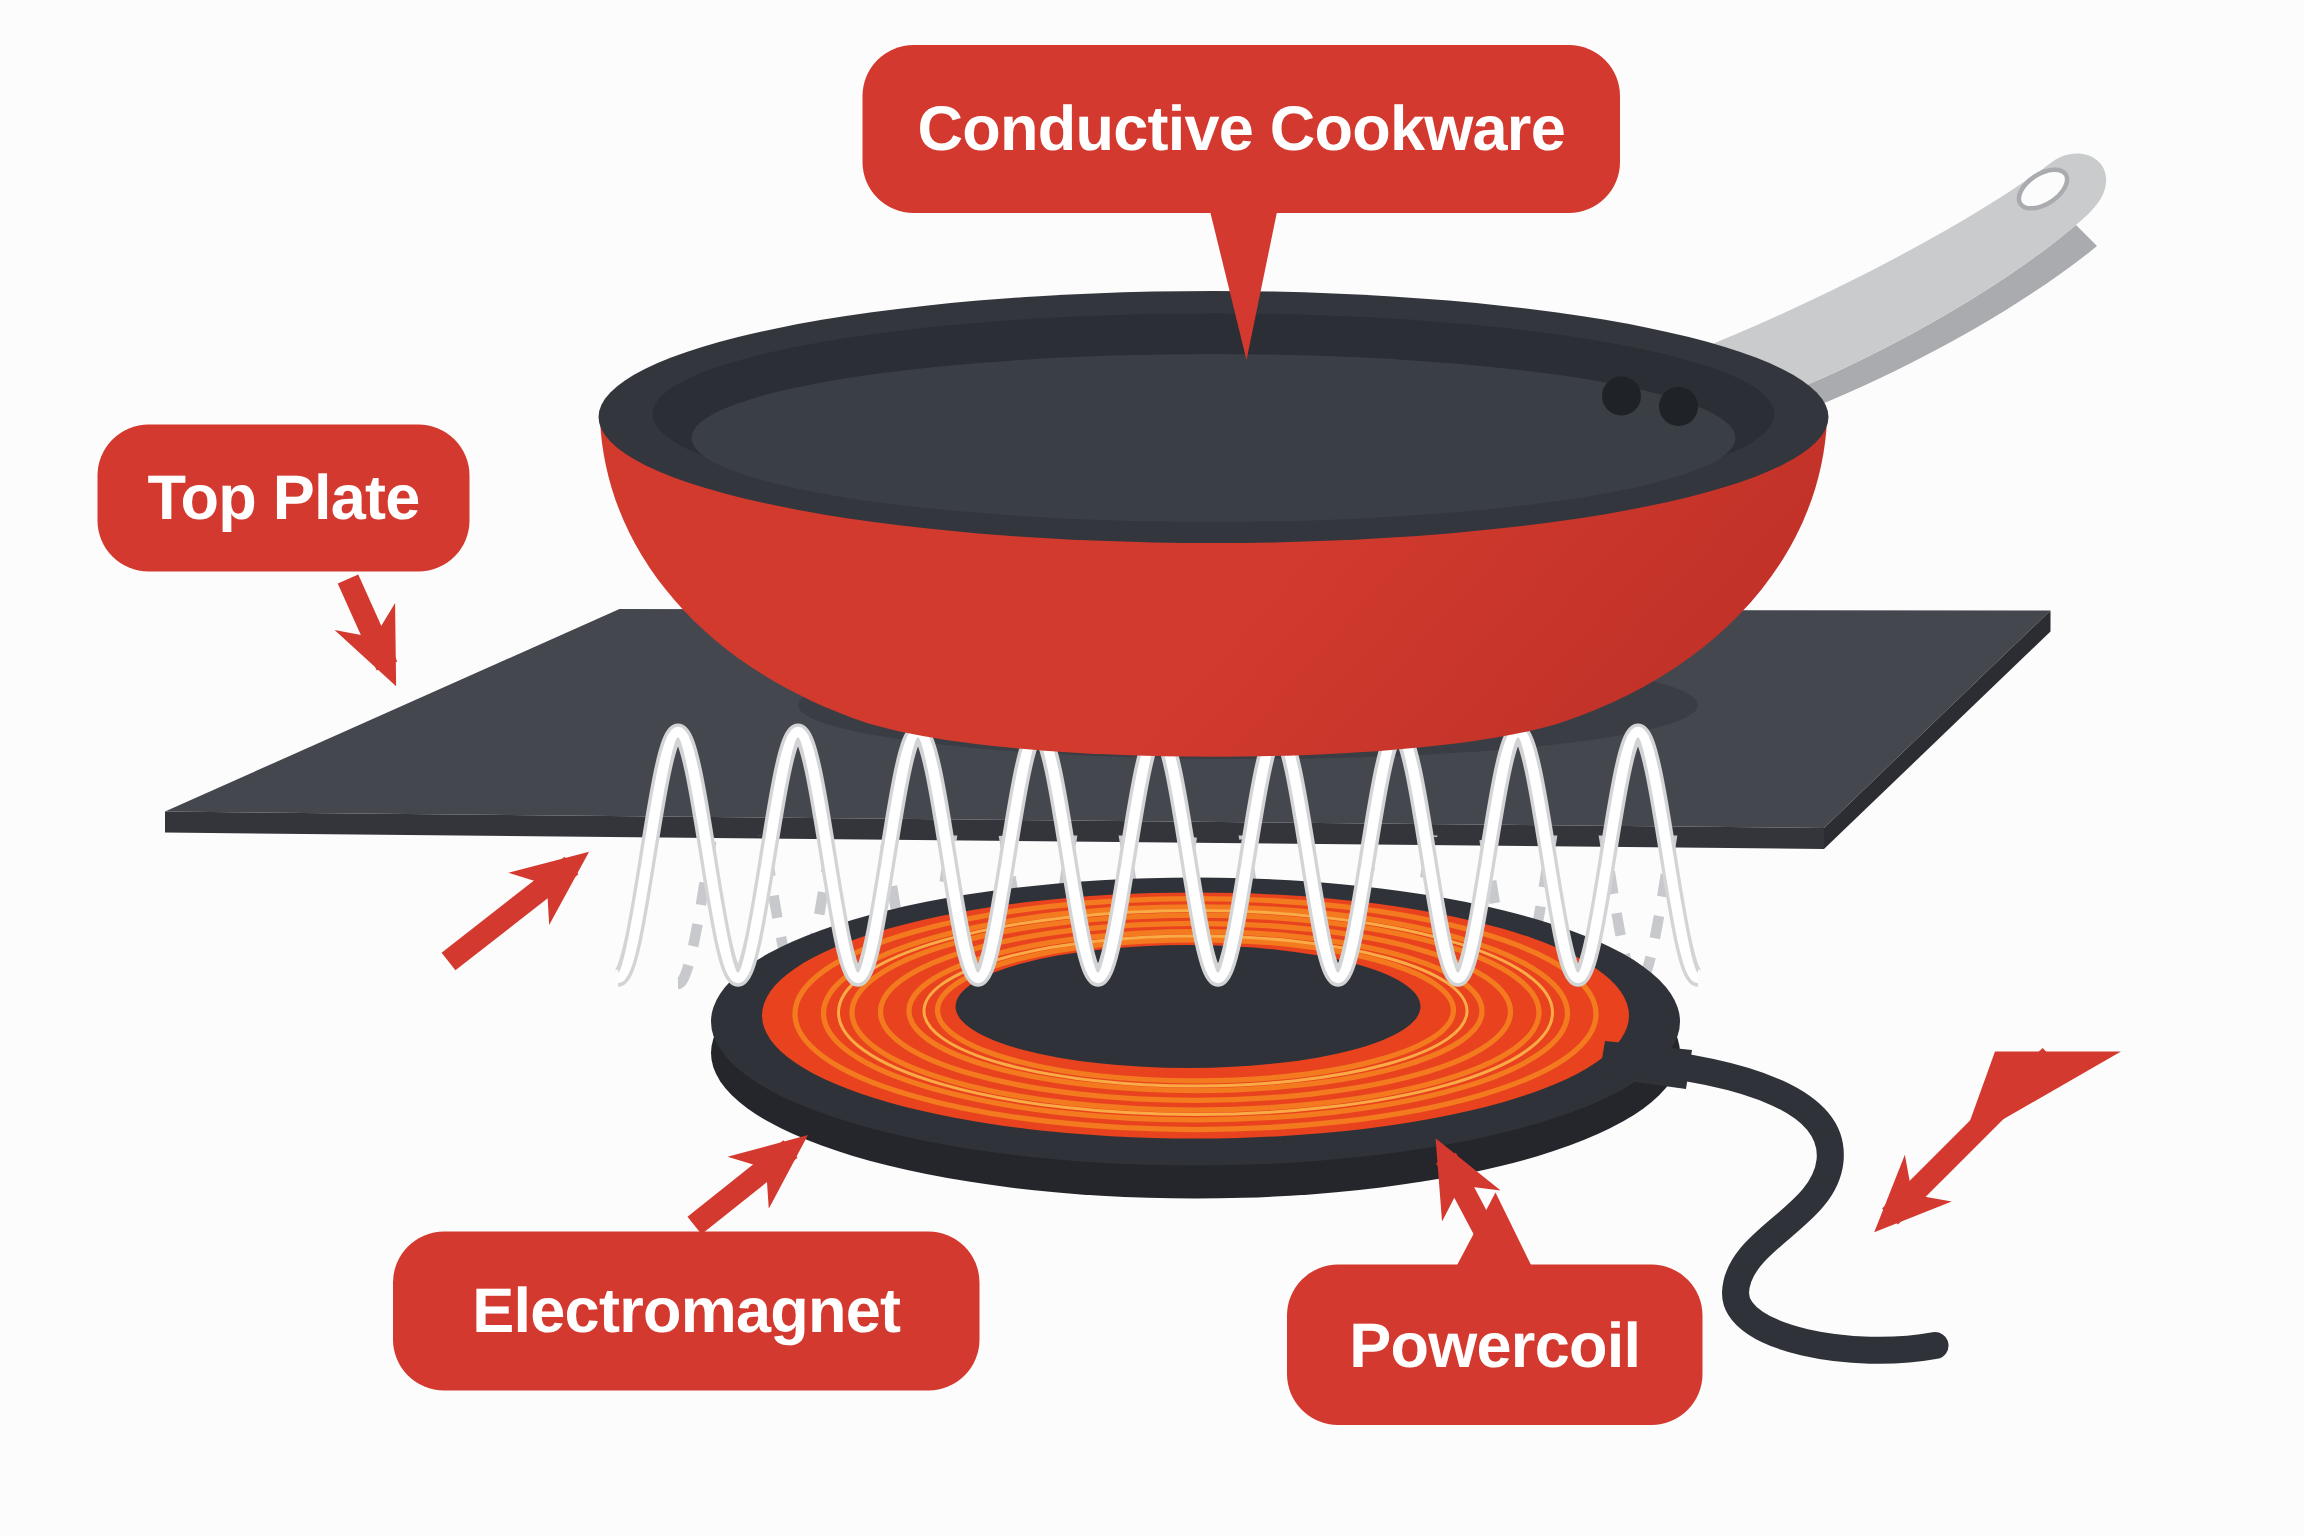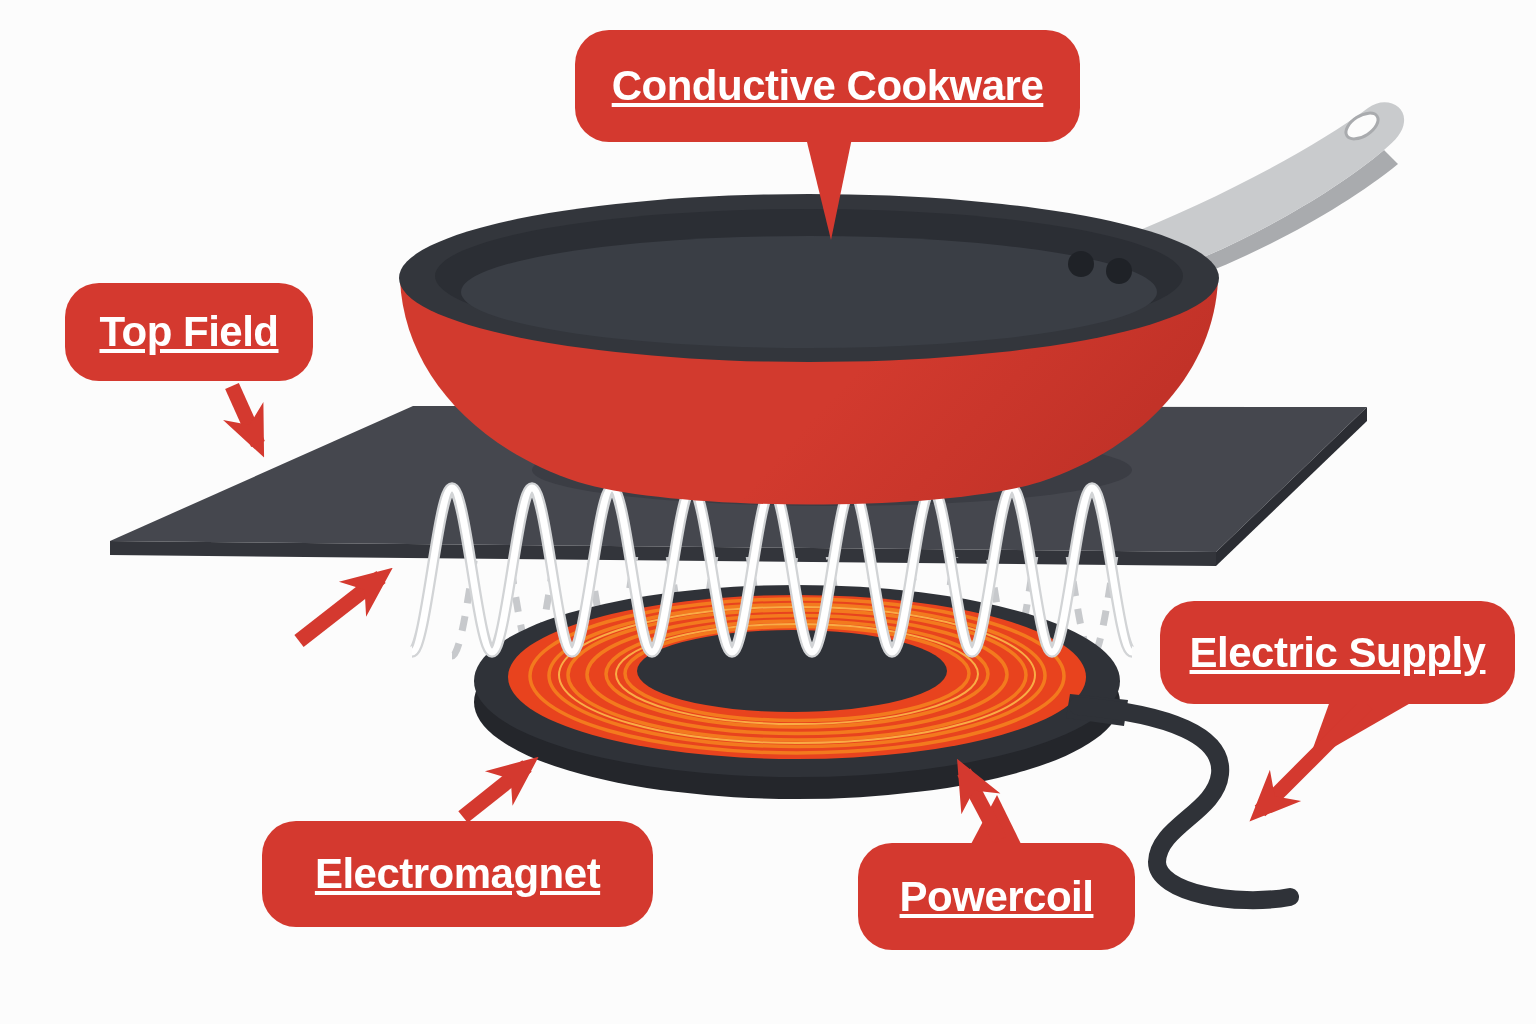--- a/index.html
+++ b/index.html
@@ -12,21 +12,20 @@
   }
   #art{position:absolute;left:0;top:0;width:1536px;height:1024px;}
   .bubble{
     position:absolute;
     background:var(--callout-red,#D4392F);
     color:var(--callout-text,#FFFFFF);
     border-radius:34px;
     display:flex;align-items:center;justify-content:center;
     font-weight:bold;font-size:42px;letter-spacing:-0.5px;
     white-space:nowrap;
-    text-decoration:underline;
   }
 </style>
 </head>
 <body>
 
 <div id="canvas">
 
   <svg id="art" viewBox="0 0 1536 1024" xmlns="http://www.w3.org/2000/svg">
     <defs>
       <marker id="ah" viewBox="0 0 12 12" refX="8.5" refY="6" markerWidth="3.4" markerHeight="3.4" orient="auto-start-reverse">
@@ -106,25 +105,22 @@
       <line x1="1000" y1="840" x2="964" y2="772" stroke-width="15" marker-end="url(#ah)"></line>
       <polygon points="1330,701 1414,701 1308,762" stroke="none"></polygon>
       <line x1="1367" y1="704" x2="1260" y2="811" stroke-width="15" marker-end="url(#ah)"></line>
     </g>
   </svg>
 
   <div class="bubble" style="left:575px;top:30px;width:505px;height:112px;">
     <span>Conductive Cookware</span>
   </div>
   <div class="bubble" style="left:65px;top:283px;width:248px;height:98px;">
-    <span>Top Field</span>
+    <span>Top Plate</span>
   </div>
   <div class="bubble" style="left:858px;top:843px;width:277px;height:107px;">
     <span>Powercoil</span>
   </div>
   <div class="bubble" style="left:262px;top:821px;width:391px;height:106px;">
     <span>Electromagnet</span>
   </div>
-  <div class="bubble" style="left:1160px;top:601px;width:355px;height:103px;">
-    <span>Electric Supply</span>
-  </div>
 
 </div>
 
 </body></html>

